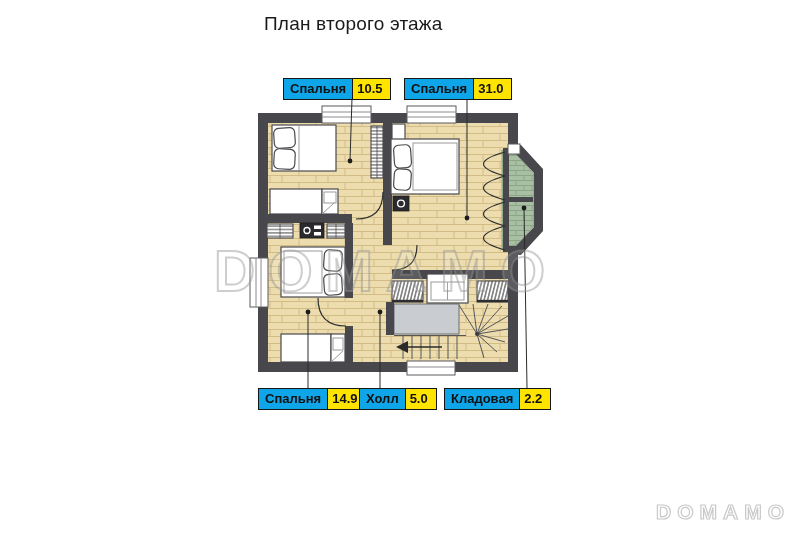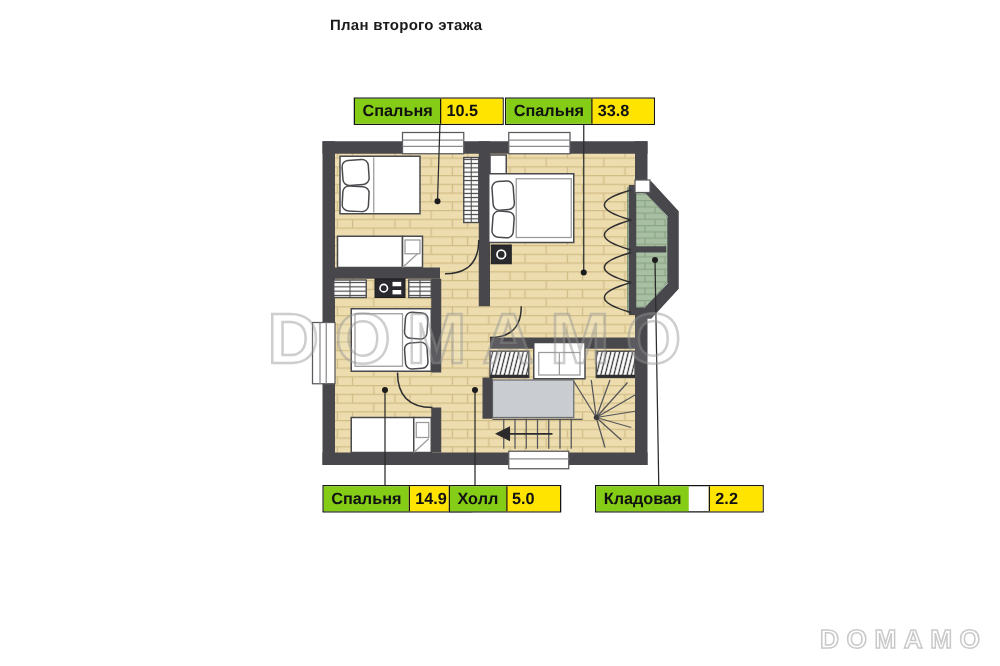--- a/index.html
+++ b/index.html
@@ -3,43 +3,43 @@
 <meta charset="utf-8">
 <style>
   :root{
     --wall:#48484c; --floor:#ecdcae; --floor-line:#d2bd86;
     --closet-floor:#a9bfa4; --landing:#c9cdd1;
     --area-highlight:#ffe400; --label-border:#151515; --ink:#1a1a1a;
   }
   html,body{margin:0;padding:0;background:#fff;}
   .stage{position:relative;width:800px;height:533px;background:#fff;overflow:hidden;
          font-family:"Liberation Sans", sans-serif;}
-  .page-title{position:absolute;left:264px;top:13px;font-size:12px;font-weight:bold;
+  .page-title{position:absolute;left:264px;top:13px;font-size:19px;font-weight:normal;
               color:var(--ink);letter-spacing:.2px;white-space:nowrap;}
   svg.plan{position:absolute;left:0;top:0;}
   .wall{fill:var(--wall);}
   .floor{fill:url(#plank);}
   .greenfloor{fill:url(#gbrick);stroke:#7d977c;stroke-width:.8;}
   .landing{fill:var(--landing);stroke:#6b6f73;stroke-width:1;}
   .furn{fill:#ffffff;stroke:#4a4a4e;stroke-width:1.2;}
   .furn-soft{fill:none;stroke:#9a9a9a;stroke-width:1;}
   .dark-unit{fill:#2a2a2e;stroke:#1d1d20;stroke-width:.8;}
   .hatchbox{fill:url(#hatchH);stroke:#4a4a4e;stroke-width:1.1;}
   .radiator{fill:url(#hatchV);stroke:#4a4a4e;stroke-width:1.1;}
   .window{fill:#ffffff;stroke:#5a5a5e;stroke-width:1;}
   .winline{stroke:#8b8b8f;stroke-width:1;fill:none;}
   .door{fill:none;stroke:#2e2e30;stroke-width:1.2;}
   .stair{stroke:#55565a;stroke-width:1;fill:none;}
   .leader{stroke:#2b2b2b;stroke-width:1;fill:none;}
   .leader-dot{fill:#1c1c1c;}
   .rlabel{position:absolute;display:flex;align-items:stretch;height:20px;
           border:1px solid var(--label-border);background:#fff;
           font-size:13px;font-weight:bold;color:#111;line-height:18px;white-space:nowrap;}
-  .rlabel .name{padding:1px 6px 0 6px;background:#84cc16;}
-  .rlabel .area{padding:1px 20px 0 4px;background:var(--area-highlight);
+  .rlabel .name{padding:1px 6px 0 6px;background:#0ea5e9;}
+  .rlabel .area{padding:1px 8px 0 4px;background:var(--area-highlight);
                 border-left:1px solid var(--label-border);text-align:center;}
   .wm{position:absolute;font-weight:bold;color:rgba(255,255,255,.18);
       -webkit-text-stroke:2px rgba(150,150,150,.75);pointer-events:none;}
   .wm-large{left:213px;top:238px;width:346px;text-align:center;font-size:57px;
             letter-spacing:13px;opacity:.62;}
   .wm-small{right:10px;top:500px;font-size:21px;letter-spacing:6px;opacity:.7;
             -webkit-text-stroke:1.2px rgba(170,170,170,.9);}
 </style>
 </head>
 <body>
@@ -208,30 +208,30 @@
       <circle class="leader-dot" cx="524" cy="208" r="2.4"></circle>
     </g>
   </svg>
 
   <div class="rlabel" style="left:283px;top:78px;">
     <span class="name">Спальня</span>
     <span class="area">10.5</span>
   </div>
   <div class="rlabel" style="left:404px;top:78px;">
     <span class="name">Спальня</span>
-    <span class="area">33.8</span>
+    <span class="area">31.0</span>
   </div>
   <div class="rlabel" style="left:258px;top:388px;">
     <span class="name">Спальня</span>
     <span class="area">14.9</span>
   </div>
   <div class="rlabel" style="left:359px;top:388px;">
     <span class="name">Холл</span>
     <span class="area">5.0</span>
   </div>
-  <div class="rlabel" style="left:476px;top:388px;gap:16px;">
+  <div class="rlabel" style="left:444px;top:388px;">
     <span class="name">Кладовая</span>
     <span class="area">2.2</span>
   </div>
 
   <div class="wm wm-large">DOMAMO</div>
   <div class="wm wm-small">DOMAMO</div>
 </div>
 
 </body></html>

